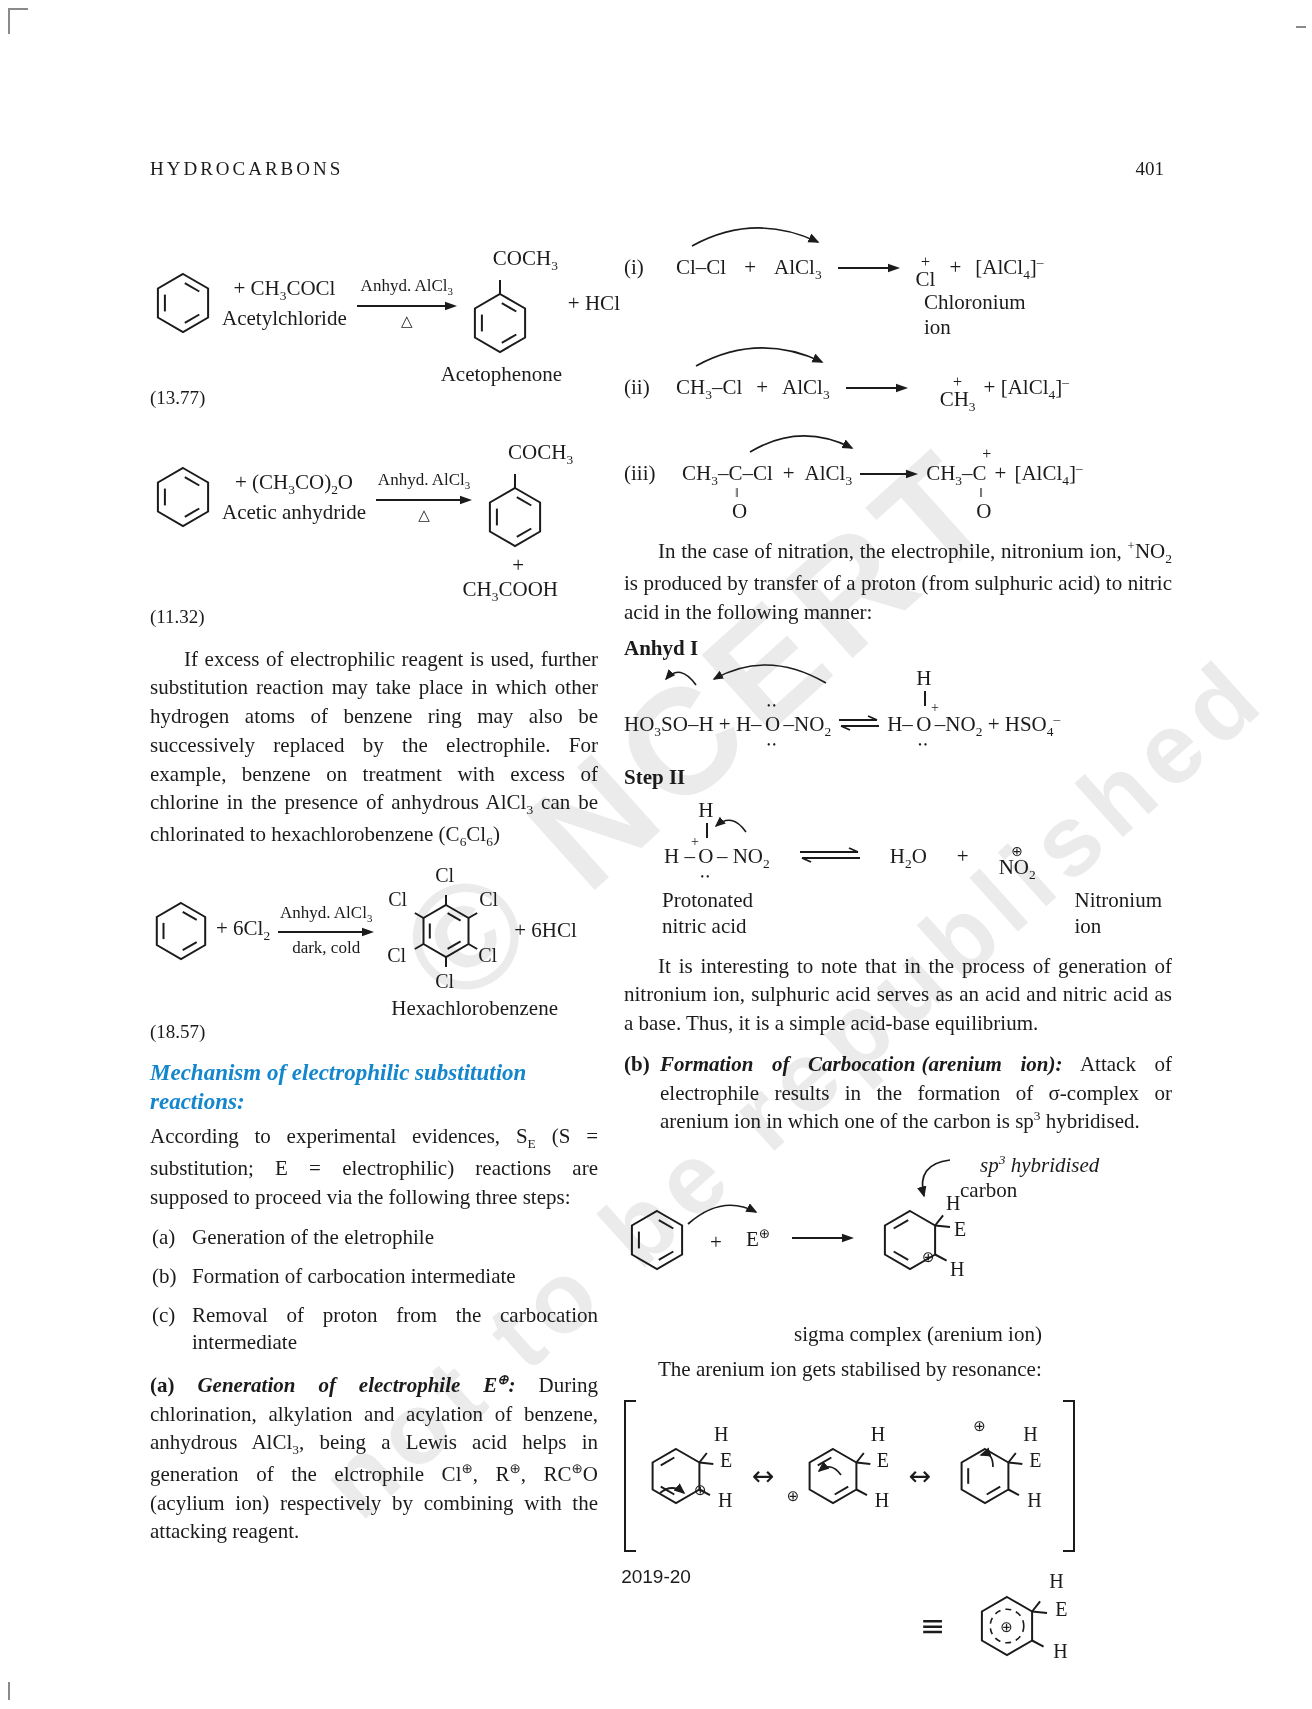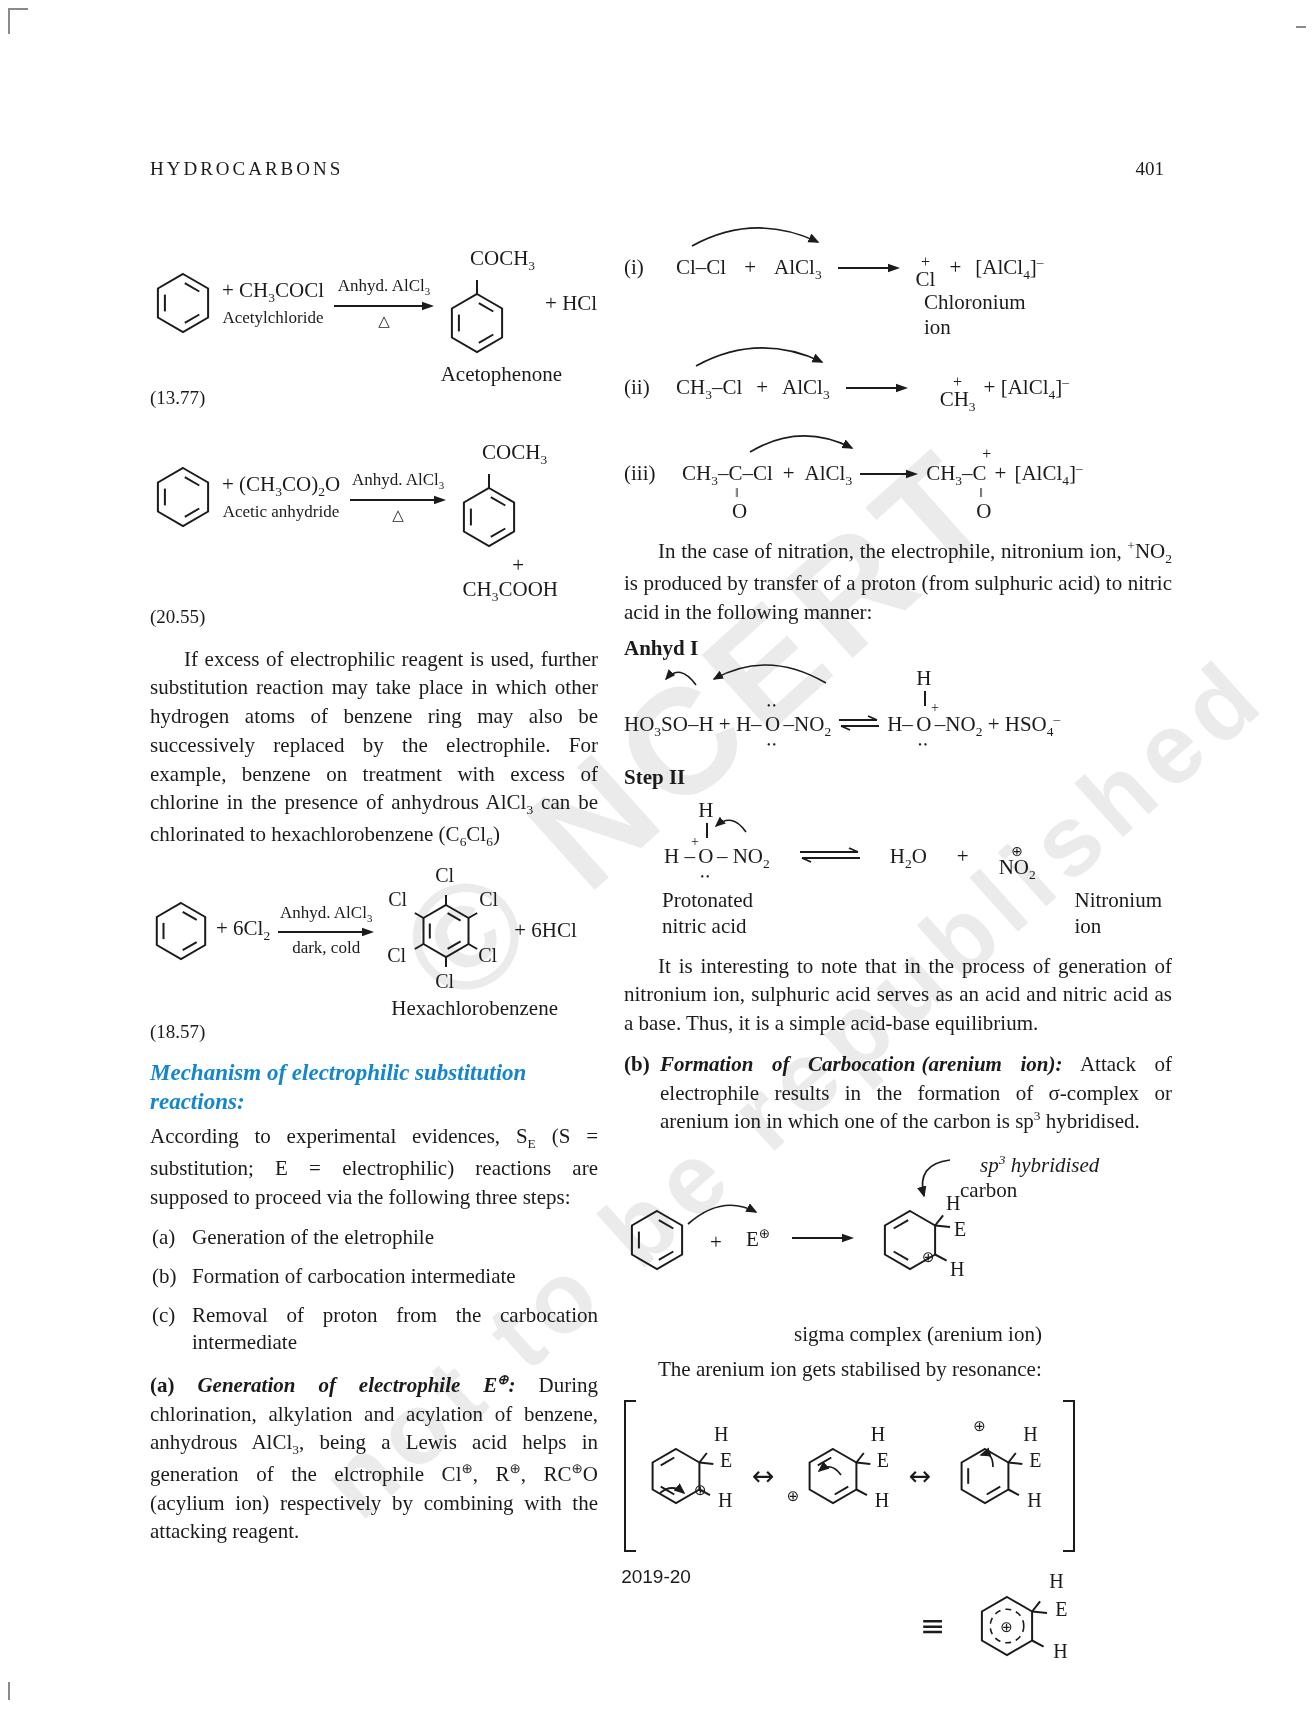--- a/index.html
+++ b/index.html
@@ -16,21 +16,21 @@
 .colL{width:448px}
 .colR{width:548px}
 p.body{font-size:21px;line-height:1.37;text-align:justify}
 .ind{text-indent:34px}
 sub{font-size:0.64em}
 sup{font-size:0.64em}
 .sym{font-family:"DejaVu Sans",sans-serif}
 .chem{font-size:21px;white-space:nowrap}
 .rxnrow{display:flex;align-items:center;position:relative}
 .reag{display:flex;flex-direction:column;align-items:center}
-.rlabel{font-size:17px;margin-top:2px}
+.rlabel{font-size:21px;margin-top:2px}
 .arrowblk{display:flex;flex-direction:column;align-items:center;font-size:17px;line-height:1.1;padding:0 2px}
 .arrowblk svg{display:block;margin:1px 0}
 .prod{display:flex;flex-direction:column;align-items:flex-start}
 .prod .sub{margin-left:26px;margin-bottom:-4px}
 .cap{font-size:21px;text-align:right;line-height:1.2}
 .eqnum{font-size:19px;text-align:left;line-height:1.2}
 .blue{color:#1486cd;font-weight:bold;font-style:italic;font-size:23px;line-height:1.28;margin-top:14px}
 .li{position:relative;padding-left:42px;font-size:21px;line-height:1.3;margin-top:12px;text-align:justify}
 .li .m{position:absolute;left:2px}
 .struct{position:relative;display:inline-block}
@@ -152,21 +152,21 @@
                 <line x1="34.8" y1="33.2" x2="49.3" y2="41.5" stroke="#1b1b1b" stroke-width="2"></line>
                 <line x1="49.3" y1="64.5" x2="34.8" y2="72.8" stroke="#1b1b1b" stroke-width="2"></line>
                 <line x1="14.9" y1="61.4" x2="14.9" y2="44.6" stroke="#1b1b1b" stroke-width="2"></line>
                 <line x1="33.0" y1="24.0" x2="33.0" y2="10.0" stroke="#1b1b1b" stroke-width="2"></line>
               </svg>
             </span>
       </div>
     </div>
     <div class="cap" style="padding-right:74px;line-height:1.1">+</div>
     <div class="cap chem" style="padding-right:40px">CH<sub>3</sub>COOH</div>
-    <div class="eqnum" style="padding-right:14px">(20.55)</div>
+    <div class="eqnum" style="padding-right:14px">(11.32)</div>
 
     <p class="body ind" style="margin-top:16px">If excess of electrophilic reagent is used, further substitution reaction may take place in which other hydrogen atoms of benzene ring may also be successively replaced by the electrophile. For example, benzene on treatment with excess of chlorine in the presence of anhydrous AlCl<sub>3</sub> can be chlorinated to hexachlorobenzene (C<sub>6</sub>Cl<sub>6</sub>)</p>
 
     <div class="rxnrow" style="margin-top:14px;gap:4px">
       <span class="struct">
             <svg width="62" height="74" style="overflow:visible;display:block">
               <polygon points="31.0,9.0 55.2,23.0 55.2,51.0 31.0,65.0 6.8,51.0 6.8,23.0" fill="none" stroke="#1b1b1b" stroke-width="2"></polygon>
               <line x1="32.7" y1="17.8" x2="46.7" y2="25.9" stroke="#1b1b1b" stroke-width="2"></line>
               <line x1="46.7" y1="48.1" x2="32.7" y2="56.2" stroke="#1b1b1b" stroke-width="2"></line>
               <line x1="13.5" y1="45.1" x2="13.5" y2="28.9" stroke="#1b1b1b" stroke-width="2"></line>

